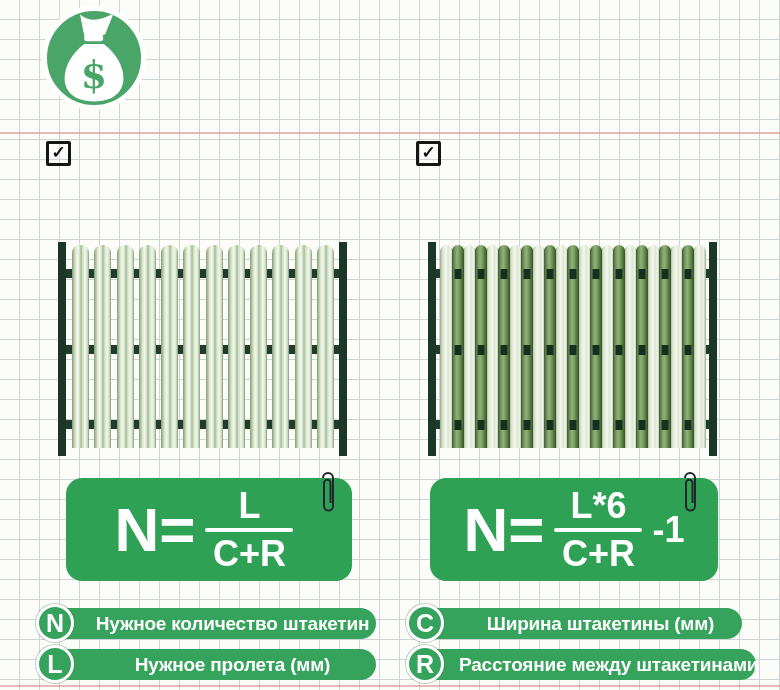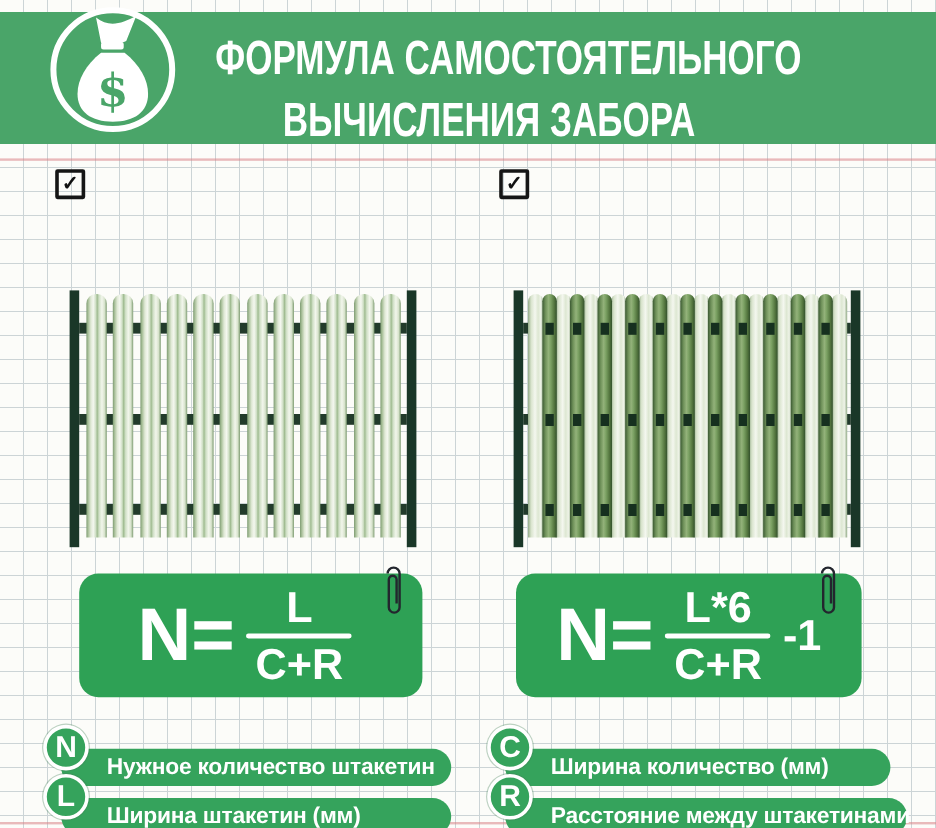--- a/index.html
+++ b/index.html
@@ -61,38 +61,32 @@
   .paperclip.pc-l{right:16px;} .paperclip.pc-r{right:20px;}
   
   .legend-col{position:absolute;top:604px;}
   .legend-col.lc-left{left:36px;width:342px;}
   .legend-col.lc-right{left:406px;width:352px;}
   .legend-row{position:relative;height:38px;margin-bottom:3px;}
   .legend-circle{position:absolute;left:0;top:0;width:38px;height:38px;border-radius:50%;
     background:#35a35c;border:3px solid #fff;box-sizing:border-box;z-index:2;
     display:flex;align-items:center;justify-content:center;
     color:#fff;font-weight:bold;font-size:25px;box-shadow:0 0 0 1px rgba(70,130,90,.35);}
-  .legend-pill{position:absolute;left:15px;right:2px;top:20px;height:31px;border-radius:16px;
+  .legend-pill{position:absolute;left:15px;right:2px;top:4px;height:31px;border-radius:16px;
     background:#35a35c;color:#fff;font-weight:bold;font-size:19px;line-height:31px;
-    padding-left:38px;box-sizing:border-box;white-space:nowrap;letter-spacing:-0.2px;}
+    padding-left:38px;box-sizing:border-box;white-space:nowrap;letter-spacing:-0.2px;text-align:center;}
   .legend-pill.short{right:16px;}
 </style>
 </head>
 <body>
 
 <div id="page">
   <div class="redline" style="top:132px;"></div>
   <div class="redline" style="top:685px;"></div>
 
-  <div class="header-band">
-    <div class="title">
-      <div>ФОРМУЛА САМОСТОЯТЕЛЬНОГО</div>
-      <div>ВЫЧИСЛЕНИЯ ЗАБОРА</div>
-    </div>
-  </div>
   <div class="money-circle">
     <svg width="70" height="90" viewBox="0 0 100 128">
       <path d="M30 2 C45 14 60 10 78 0 L66 30 C54 36 44 36 36 32 Z" fill="#fff"></path>
       <rect x="36" y="31" width="27" height="9" rx="3" fill="#fff"></rect>
       <path d="M36 44 L64 44 C82 58 92 76 92 93 C92 114 76 126 50 126 C24 126 8 114 8 93 C8 76 18 58 36 44 Z" fill="#fff"></path>
       <text x="50" y="107" font-size="54" font-weight="bold" fill="#4aa569" text-anchor="middle" font-family="DejaVu Serif, serif">$</text>
     </svg>
   </div>
 
   <div class="option left">
@@ -231,26 +225,26 @@
     </span>
   </div>
 
   <div class="legend-col lc-left">
     <div class="legend-row">
       <span class="legend-circle">N</span>
       <span class="legend-pill">Нужное количество штакетин</span>
     </div>
     <div class="legend-row">
       <span class="legend-circle">L</span>
-      <span class="legend-pill">Ширина штакетин (мм)</span>
+      <span class="legend-pill">Нужное пролета (мм)</span>
     </div>
   </div>
   <div class="legend-col lc-right">
     <div class="legend-row">
       <span class="legend-circle">C</span>
-      <span class="legend-pill short">Ширина количество (мм)</span>
+      <span class="legend-pill short">Ширина штакетины (мм)</span>
     </div>
     <div class="legend-row">
       <span class="legend-circle">R</span>
       <span class="legend-pill">Расстояние между штакетинами</span>
     </div>
   </div>
 </div>
 
 </body></html>

